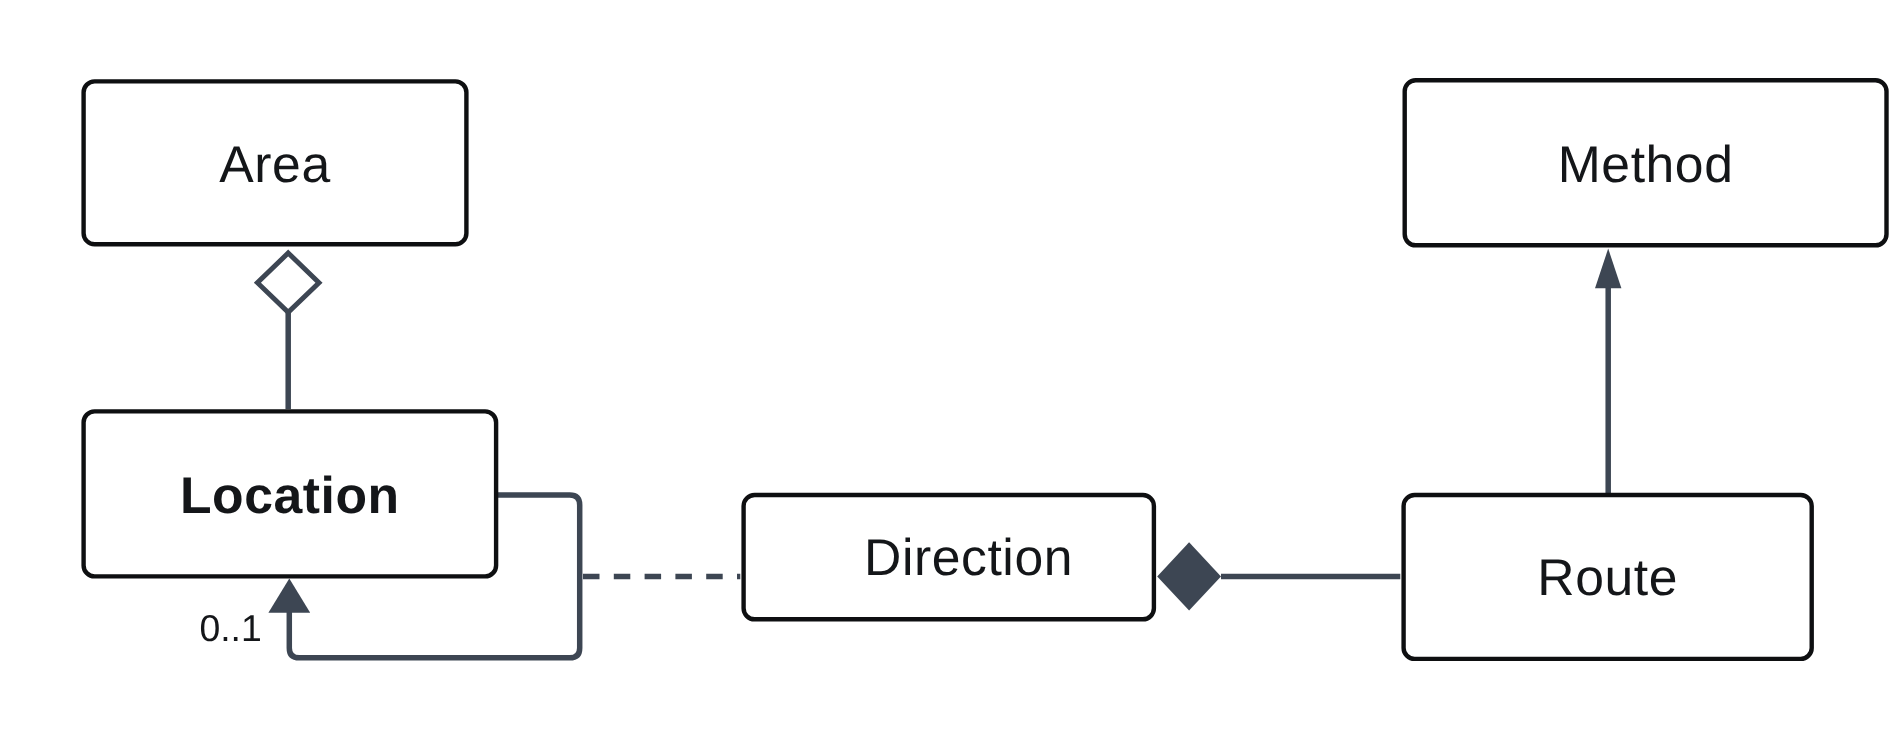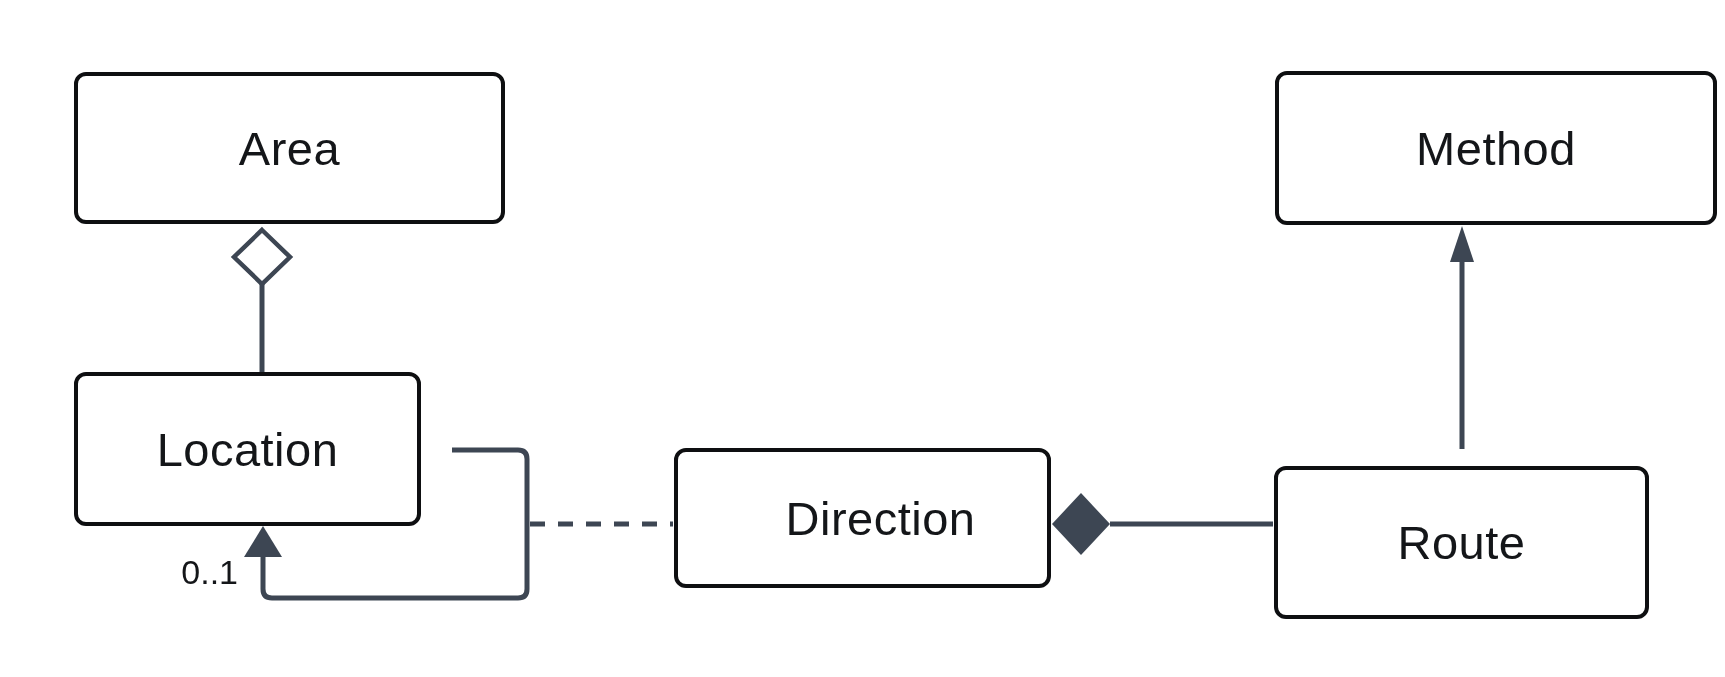--- a/index.html
+++ b/index.html
@@ -44,24 +44,24 @@
     background: var(--node-fill, #ffffff);
     border: 4.5px solid var(--node-border, #0e0f11);
     border-radius: 12px;
     display: flex;
     align-items: center;
     justify-content: center;
     font-size: 47px;
     letter-spacing: 0.5px;
     color: var(--node-text, #141619);
   }
-  #node-area      { left: 74px;   top: 72px;  width: 431px; height: 152px; }
-  #node-location  { left: 74px;   top: 372px; width: 347px; height: 154px; }
-  #node-direction { left: 674px;  top: 448px; width: 377px; height: 140px; padding-left: 36px; }
-  #node-route     { left: 1274px; top: 448px; width: 375px; height: 153px; margin-top: 18px; }
+  #node-area      { left: 74px;   top: 72px;  width: 352px; height: 152px; }
+  #node-location  { left: 74px;   top: 372px; width: 379px; height: 154px; font-weight: bold; }
+  #node-direction { left: 674px;  top: 448px; width: 377px; height: 117px; padding-left: 36px; }
+  #node-route     { left: 1274px; top: 448px; width: 375px; height: 153px; }
   #node-method    { left: 1275px; top: 71px;  width: 442px; height: 154px; }
   .multiplicity {
     position: absolute;
     left: 128px;
     top: 551px;
     width: 110px;
     text-align: right;
     font-size: 34px;
     line-height: 42px;
     color: var(--node-text, #141619);

